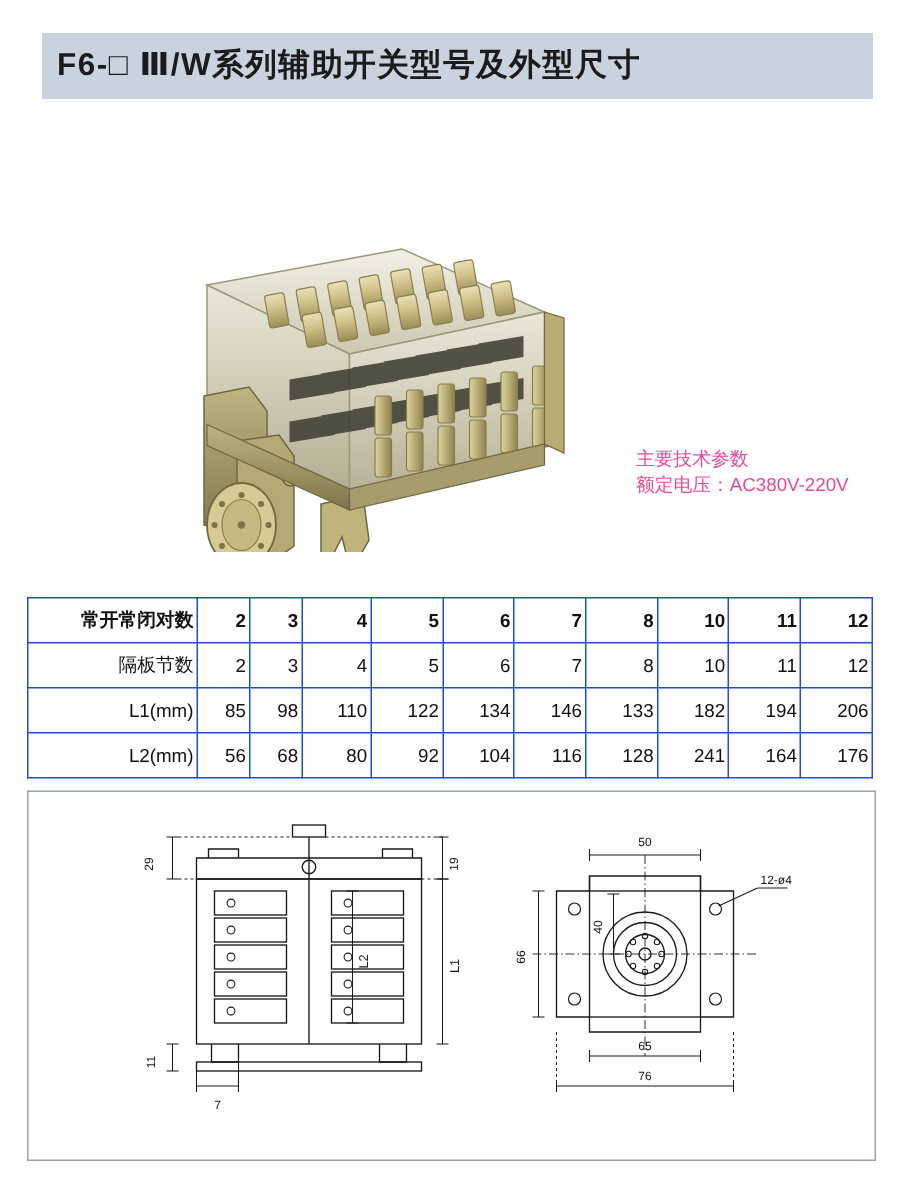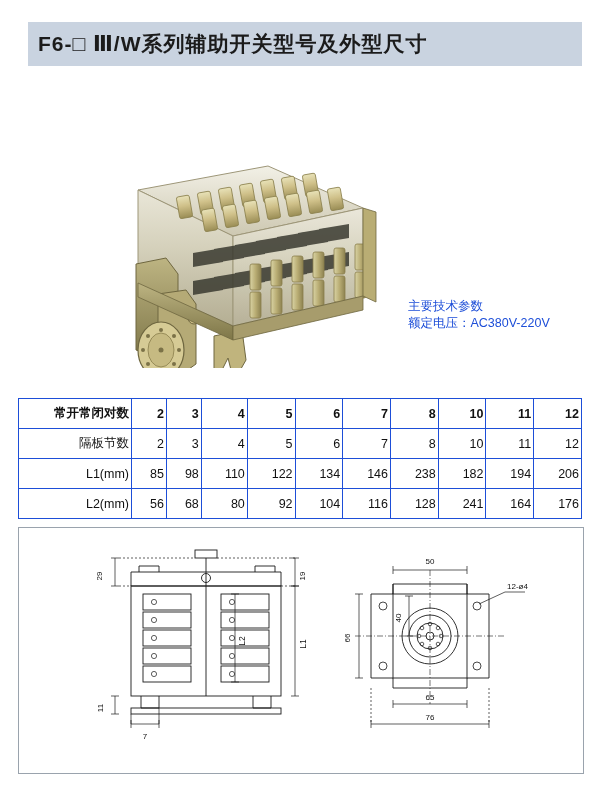--- a/index.html
+++ b/index.html
@@ -29,22 +29,22 @@
     font-size:21px;font-weight:bold;color:#1b1b1b;letter-spacing:1px;
     white-space:nowrap;
   }
   
   .photo-area{
     position:absolute;left:18px;top:78px;width:400px;height:290px;
   }
   .photo-svg{position:absolute;left:0;top:0;}
   
   .spec-block{
-    position:absolute;left:408px;top:298px;width:165px;
-    font-size:12.5px;line-height:17px;color:#1d4ed8;
+    position:absolute;left:424px;top:298px;width:165px;
+    font-size:12.5px;line-height:17px;color:#ec4899;
   }
   .spec-block div{white-space:nowrap;}
   
   .table-wrap{
     position:absolute;left:18px;top:398px;width:564px;
   }
   table.spec{
     border-collapse:collapse;width:564px;
     font-size:12.5px;
   }
@@ -244,21 +244,21 @@
         <td>12</td>
       </tr>
       <tr>
         <td class="rowhead">L1(mm)</td>
         <td>85</td>
         <td>98</td>
         <td>110</td>
         <td>122</td>
         <td>134</td>
         <td>146</td>
-        <td>238</td>
+        <td>133</td>
         <td>182</td>
         <td>194</td>
         <td>206</td>
       </tr>
       <tr>
         <td class="rowhead">L2(mm)</td>
         <td>56</td>
         <td>68</td>
         <td>80</td>
         <td>92</td>

